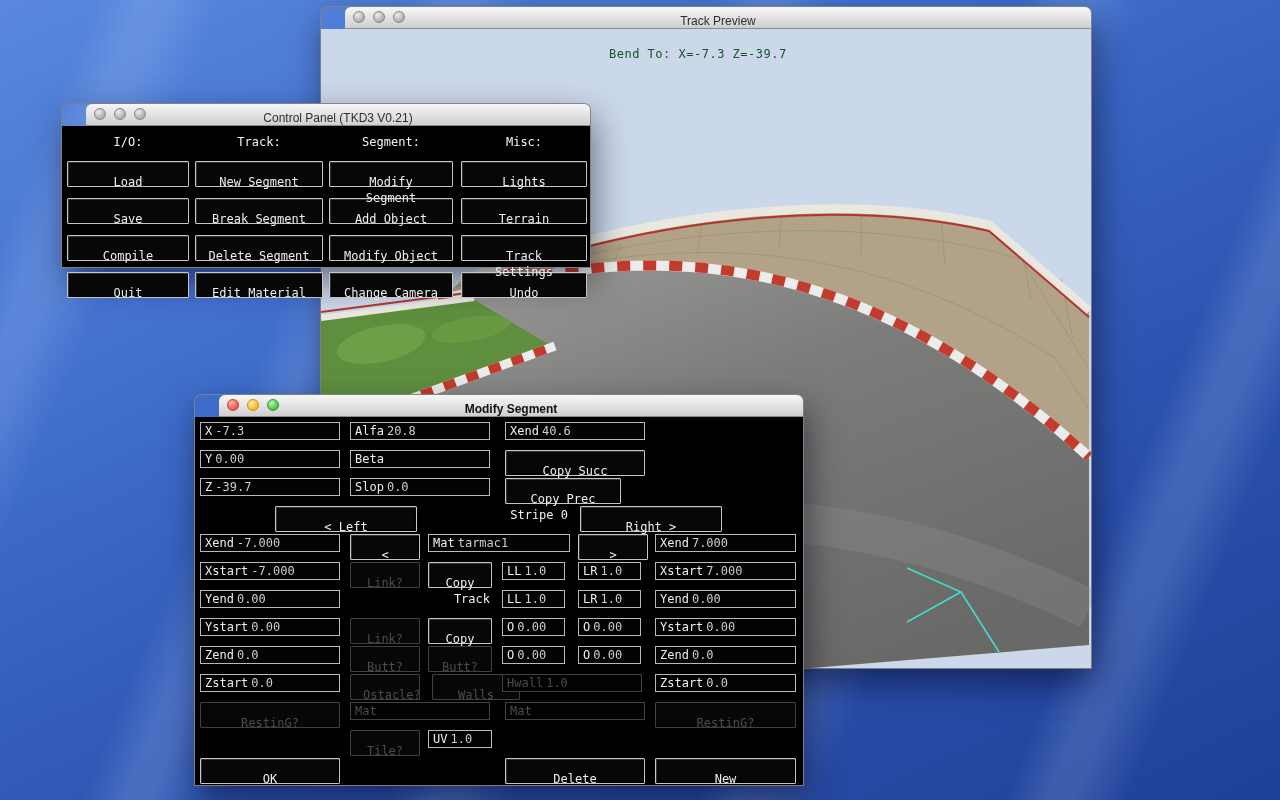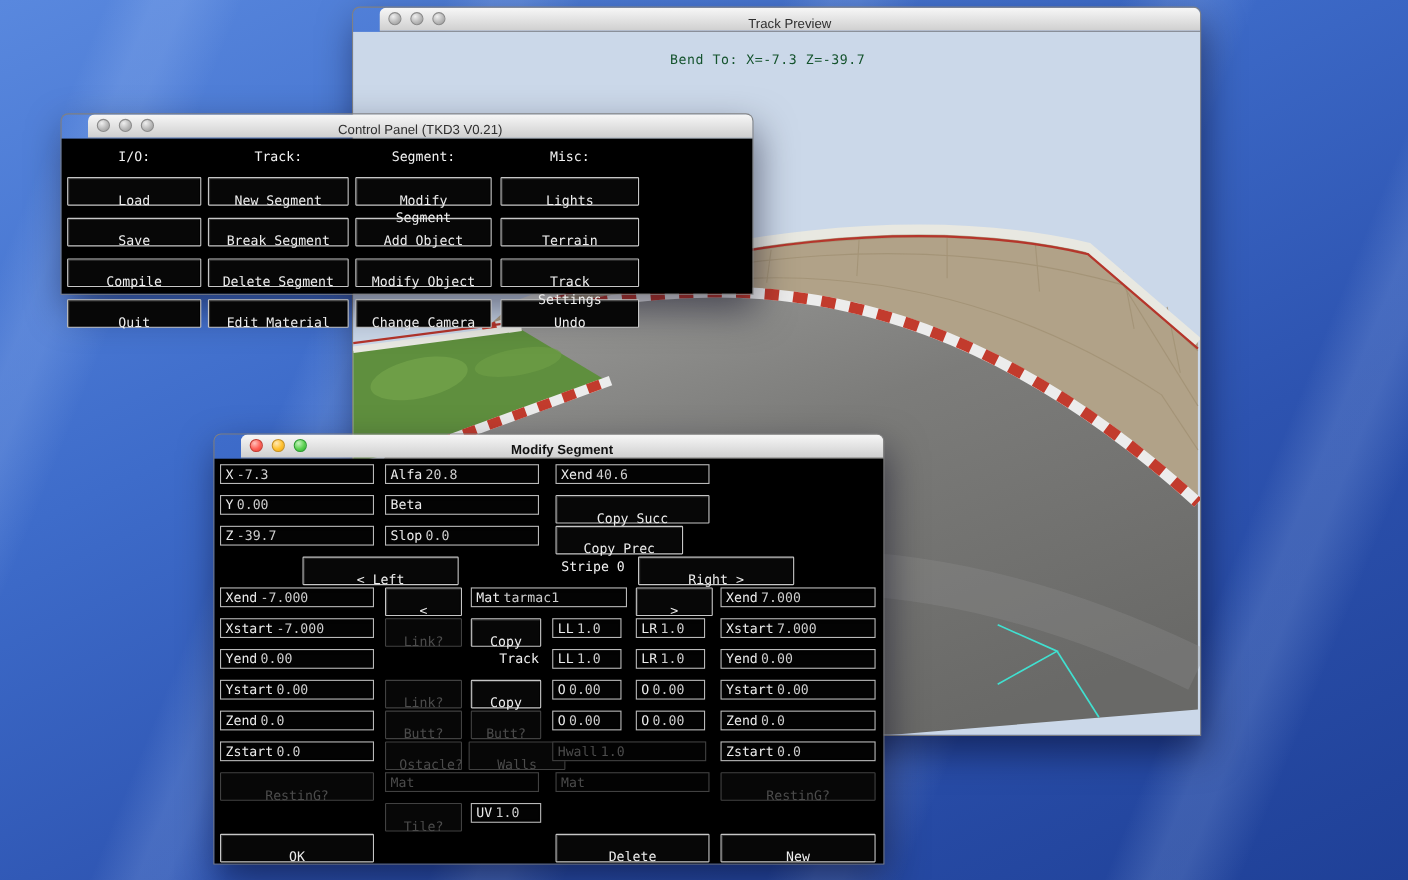--- a/index.html
+++ b/index.html
@@ -51,21 +51,21 @@
   .tkfield .lbl { color: #ececec; font: 12px "DejaVu Sans Mono", monospace;
     padding: 0 3px 0 4px; white-space: pre; }
   .tkfield input { flex: 1; min-width: 0; background: transparent; border: 0; outline: 0;
     color: #cdcdcd; font: 12px "DejaVu Sans Mono", monospace; padding: 0 2px 0 0; height: 14px; }
   .tkfield.dis { border-color: #414141; box-shadow: none; }
   .tkfield.dis .lbl, .tkfield.dis input { color: #4c4c4c; }
   .ms-label { position: absolute; height: 18px; text-align: right; color: #f0f0f0;
     font: 12px/18px "DejaVu Sans Mono", monospace; }
 
   
-  #control-window { left: 56px; top: 104px; width: 628px; height: 163px; }
+  #control-window { left: 62px; top: 104px; width: 528px; height: 163px; }
   .cp-body { position: relative; height: 141px; background: #000; }
   .cp-col { position: absolute; top: 0; }
   .cp-head { color: #f2f2f2; font: 12px "DejaVu Sans Mono", monospace; text-align: center;
     margin: 9px 0 12px; height: 14px; }
   .cp-btn { position: static; display: block; width: 100%; height: 17px; margin-bottom: 11px; }
 
   
   #modify-window { left: 195px; top: 395px; width: 608px; height: 390px; }
   .ms-body { position: relative; height: 368px; background: #000; }
 </style>
@@ -313,21 +313,21 @@
     <div class="tkfield" style="left:460px;top:229px;width:141px">
       <span class="lbl">Zend</span>
       <input value="0.0" style="">
     </div>
 
     <div class="tkfield" style="left:5px;top:257px;width:140px">
       <span class="lbl">Zstart</span>
       <input value="0.0" style="">
     </div>
     <button class="tkbtn dis" style="left:155px;top:257px;width:70px">Ostacle?</button>
-    <button class="tkbtn dis" style="left:231px;top:257px;width:88px">Walls</button>
+    <button class="tkbtn dis" style="left:237px;top:257px;width:88px">Walls</button>
     <div class="tkfield dis" style="left:307px;top:257px;width:140px">
       <span class="lbl">Hwall</span>
       <input value="1.0" style="">
     </div>
     <div class="tkfield" style="left:460px;top:257px;width:141px">
       <span class="lbl">Zstart</span>
       <input value="0.0" style="">
     </div>
 
     <button class="tkbtn dis" style="left:5px;top:285px;width:140px">RestinG?</button>

